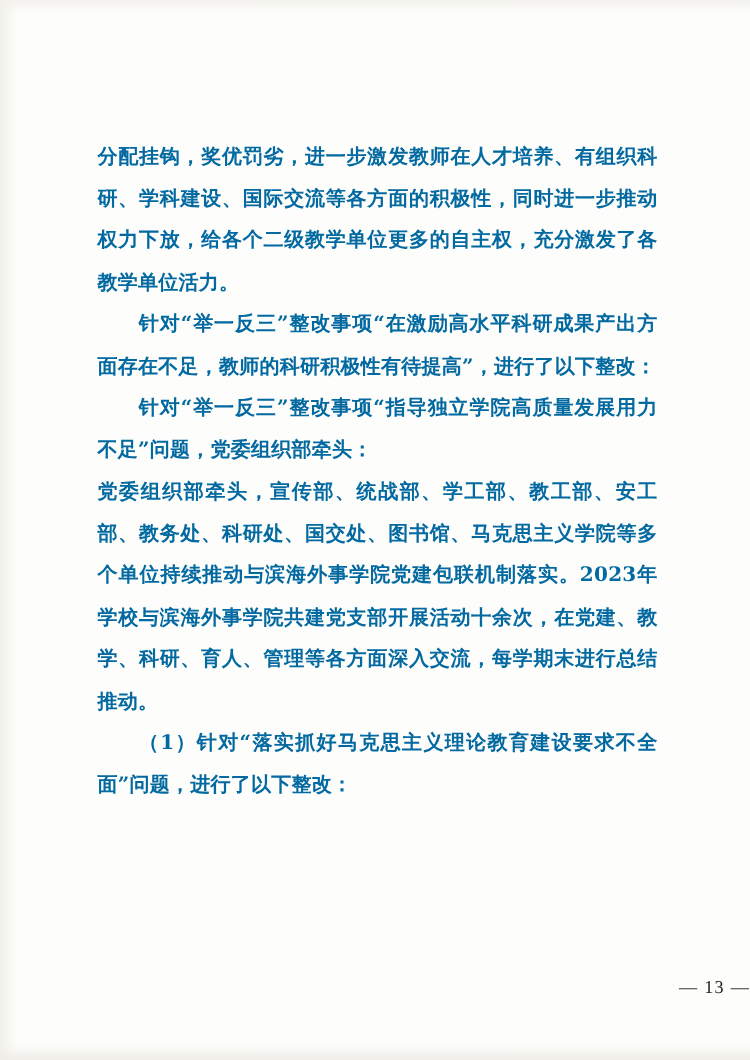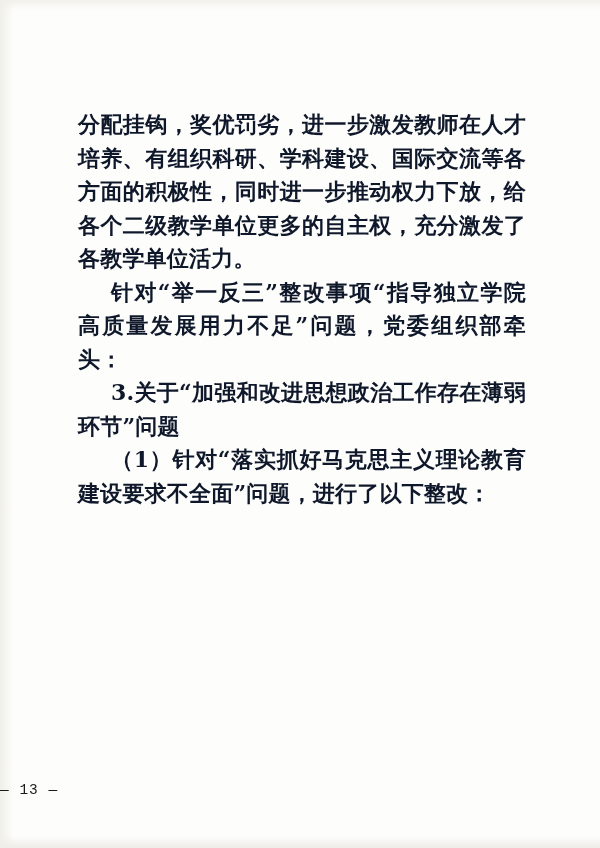--- a/index.html
+++ b/index.html
@@ -20,42 +20,42 @@
     background: #fdfdfb;
     box-sizing: border-box;
   }
   .page-inner {
     position: absolute;
     left: 78px;
     top: 108px;
     width: 448px;
   }
   .para {
-    font-size: 22px;
+    font-size: 16px;
     line-height: 33.5px;
-    color: #0f172a;
+    color: #0369a1;
     text-align: justify;
     text-justify: inter-ideograph;
     letter-spacing: 0.2px;
     margin: 0 0 0 0;
     font-family: "DejaVu Serif", serif;
     font-weight: 600;
   }
   .indent {
     text-indent: 33px;
   }
   .footer {
     position: absolute;
     left: 0;
     top: 782px;
     width: 600px;
-    text-align: left;
+    text-align: right;
     font-size: 14.5px;
     color: #1b1b1b;
-    font-family: Liberation Mono, monospace;
+    font-family: Liberation Serif, serif;
     letter-spacing: 1px;
   }
   .footer-num {
     display: inline-block;
   }
   
   .edge-left {
     position: absolute;
     left: 0; top: 0;
     width: 14px; height: 848px;
@@ -80,21 +80,22 @@
 </head>
 <body>
 
 <div class="page">
   <div class="edge-top"></div>
   <div class="edge-left"></div>
   <div class="edge-bottom"></div>
 
   <div class="page-inner">
     <p class="para">分配挂钩，奖优罚劣，进一步激发教师在人才培养、有组织科研、学科建设、国际交流等各方面的积极性，同时进一步推动权力下放，给各个二级教学单位更多的自主权，充分激发了各教学单位活力。</p>
+    <p class="para indent">针对“举一反三”整改事项“在激励高水平科研成果产出方面存在不足，教师的科研积极性有待提高”，进行了以下整改：</p>
     <p class="para indent">针对“举一反三”整改事项“指导独立学院高质量发展用力不足”问题，党委组织部牵头：</p>
-    <p class="para indent">3.关于“加强和改进思想政治工作存在薄弱环节”问题</p>
+    <p class="para">党委组织部牵头，宣传部、统战部、学工部、教工部、安工部、教务处、科研处、国交处、图书馆、马克思主义学院等多个单位持续推动与滨海外事学院党建包联机制落实。2023年学校与滨海外事学院共建党支部开展活动十余次，在党建、教学、科研、育人、管理等各方面深入交流，每学期末进行总结推动。</p>
     <p class="para indent">（1）针对“落实抓好马克思主义理论教育建设要求不全面”问题，进行了以下整改：</p>
   </div>
 
   <div class="footer">
     <span class="footer-num">— 13 —</span>
   </div>
 </div>
 
 </body></html>

